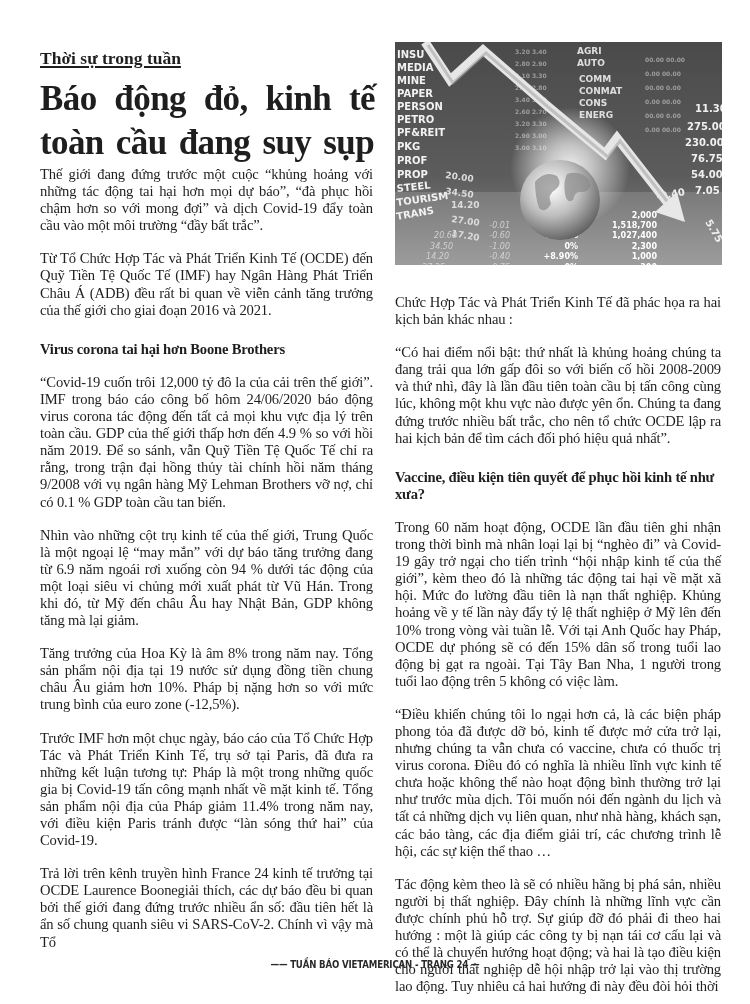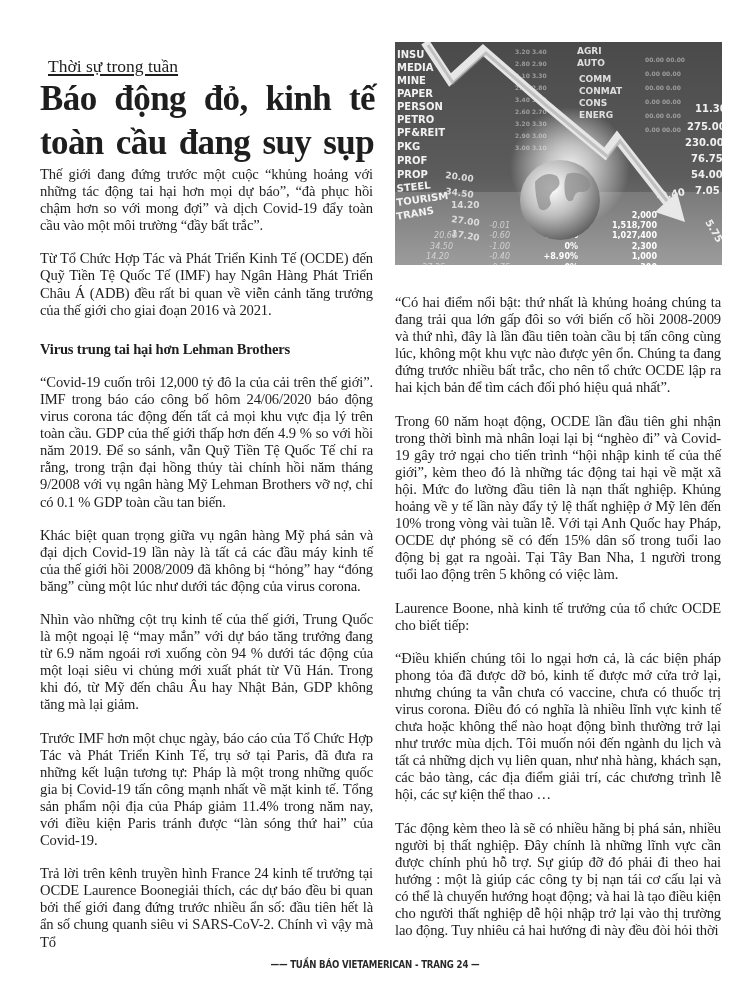--- a/index.html
+++ b/index.html
@@ -1,19 +1,19 @@
 <!DOCTYPE html>
 <html><head>
   <meta charset="utf-8">
   <style>
     html, body { margin: 0; padding: 0; background: #ffffff; }
     body { width: 750px; height: 1004px; position: relative; overflow: hidden;
            font-family: "Liberation Serif", "DejaVu Serif", serif; color: #1e1e1e; }
-    .section-label { position: absolute; top: 48px; left: 40px; font-weight: normal; font-size: 17.5px;
-                     text-decoration: underline; text-underline-offset: 2px; text-decoration-thickness: 1.5px; margin: 8px; }
+    .section-label { position: absolute; top: 48px; left: 40px; font-weight: bold; font-size: 17.5px;
+                     text-decoration: underline; text-underline-offset: 2px; text-decoration-thickness: 1.5px; margin: 0; }
     .headline { position: absolute; top: 77px; left: 40px; width: 335px; margin: 0; font-weight: bold;
                 font-size: 35px; line-height: 44px; letter-spacing: -0.6px; text-align: justify;
                 text-align-last: left; word-spacing: 4px; }
     .para { font-size: 14.6px; line-height: 17.1px; margin: 16px 0 8px 0; text-align: justify; letter-spacing: -0.15px; }
     .subhead { font-size: 14.6px; line-height: 17.1px; font-weight: bold; margin: 0 0 5px 0; letter-spacing: -0.2px; }
     #left-body { position: absolute; top: 150px; left: 40px; width: 333px; }
     #left-body .subhead { margin-top: 22px; }
     #right-body { position: absolute; top: 278px; left: 395px; width: 326px; }
     #right-body .subhead { margin-top: 22px; }
     .photo { position: absolute; left: 395px; top: 42px; width: 327px; height: 223px; overflow: hidden; background: #e5e5e5; }
@@ -24,24 +24,24 @@
   </style>
 </head>
 <body>
 
 <h2 class="section-label">Thời sự trong tuần</h2>
 <h1 class="headline">Báo động đỏ, kinh tế toàn cầu đang suy sụp</h1>
 
 <div id="left-body">
   <p class="para">Thế giới đang đứng trước một cuộc “khủng hoảng với những tác động tai hại hơn mọi dự báo”, “đà phục hồi chậm hơn so với mong đợi” và dịch Covid-19 đẩy toàn cầu vào một môi trường “đầy bất trắc”.</p>
   <p class="para">Từ Tổ Chức Hợp Tác và Phát Triển Kinh Tế (OCDE) đến Quỹ Tiền Tệ Quốc Tế (IMF) hay Ngân Hàng Phát Triển Châu Á (ADB) đều rất bi quan về viễn cảnh tăng trưởng của thế giới cho giai đoạn 2016 và 2021.</p>
-  <h3 class="subhead">Virus trung tai hại hơn Lehman Brothers</h3>
+  <h3 class="subhead">Virus corona tai hại hơn Boone Brothers</h3>
   <p class="para">“Covid-19 cuốn trôi 12,000 tỷ đô la của cải trên thế giới”. IMF trong báo cáo công bố hôm 24/06/2020 báo động virus corona tác động đến tất cả mọi khu vực địa lý trên toàn cầu. GDP của thế giới thấp hơn đến 4.9 % so với hồi năm 2019. Để so sánh, vẫn Quỹ Tiền Tệ Quốc Tế chỉ ra rằng, trong trận đại hồng thủy tài chính hồi năm tháng 9/2008 với vụ ngân hàng Mỹ Lehman Brothers vỡ nợ, chỉ có 0.1 % GDP toàn cầu tan biến.</p>
-  <p class="para">Khác biệt quan trọng giữa vụ ngân hàng Mỹ phá sản và đại dịch Covid-19 lần này là tất cả các đầu máy kinh tế của thế giới hồi 2008/2009 đã không bị “hỏng” hay “đóng băng” cùng một lúc như dưới tác động của virus corona.</p>
   <p class="para">Nhìn vào những cột trụ kinh tế của thế giới, Trung Quốc là một ngoại lệ “may mắn” với dự báo tăng trưởng đang từ 6.9 năm ngoái rơi xuống còn 94 % dưới tác động của một loại siêu vi chủng mới xuất phát từ Vũ Hán.  Trong khi đó, từ Mỹ đến châu Âu hay Nhật Bản, GDP không tăng mà lại giảm.</p>
+  <p class="para">Tăng trưởng của Hoa Kỳ là âm 8% trong năm nay. Tổng sản phẩm nội địa tại 19 nước sử dụng đồng tiền chung châu Âu giảm hơn 10%. Pháp bị nặng hơn so với mức trung bình của euro zone (-12,5%).</p>
   <p class="para">Trước IMF hơn một chục ngày, báo cáo của Tổ Chức Hợp Tác và Phát Triển Kinh Tế, trụ sở tại Paris, đã đưa ra những kết luận tương tự: Pháp là một trong những quốc gia bị Covid-19 tấn công mạnh nhất về mặt kinh tế. Tổng sản phẩm nội địa của Pháp giảm 11.4% trong năm nay, với điều kiện Paris tránh được “làn sóng thứ hai” của Covid-19.</p>
   <p class="para">Trả lời trên kênh truyền hình France 24 kinh tế trưởng tại OCDE Laurence Boonegiải thích, các dự báo đều bi quan bởi thế giới đang đứng trước nhiều ẩn số: đầu tiên hết là ẩn số chung quanh siêu vi SARS-CoV-2.  Chính vì vậy mà Tổ</p>
 </div>
 
 <div class="photo">
   <svg width="327" height="223" viewBox="0 0 327 223" xmlns="http://www.w3.org/2000/svg">
     <defs>
       <radialGradient id="glow" cx="0.5" cy="0.5" r="0.5">
         <stop offset="0" stop-color="#ffffff" stop-opacity="1"></stop>
         <stop offset="0.35" stop-color="#f0f0f0" stop-opacity="0.8"></stop>
@@ -156,20 +156,21 @@
     <path d="M140 140 q10 -12 22 -6 q6 8 -2 14 q-8 4 -4 14 q-6 10 -12 4 q-4 -12 -4 -26z" fill="#8a8a8a" opacity="0.7"></path>
     <path d="M172 132 q14 -4 22 6 q4 10 -6 12 q-8 -2 -10 8 q-6 4 -8 -6 q-2 -12 2 -20z" fill="#8a8a8a" opacity="0.7"></path>
 
     <polyline points="30,0 55,38 88,8 150,62 210,112 222,96 272,160" fill="none" stroke="#e6e6e6" stroke-width="9" stroke-linejoin="miter"></polyline>
     <polyline points="30,0 55,38 88,8 150,62 210,112 222,96 272,160" fill="none" stroke="#9a9a9a" stroke-width="3" stroke-linejoin="miter" opacity="0.5" transform="translate(3 3)"></polyline>
     <polygon points="260,170 290,180 282,150" fill="#e8e8e8"></polygon>
   </svg>
 </div>
 
 <div id="right-body">
+  <p class="para">Chức Hợp Tác và Phát Triển Kinh Tế đã phác họa ra hai kịch bản khác nhau :</p>
   <p class="para">“Có hai điểm nổi bật: thứ nhất là khủng hoảng chúng ta đang trải qua lớn gấp đôi so với biến cố hồi 2008-2009 và thứ nhì, đây là lần đầu tiên toàn cầu bị tấn công cùng lúc, không một khu vực nào được yên ổn. Chúng ta đang đứng trước nhiều bất trắc, cho nên tổ chức OCDE lập ra hai kịch bản để tìm cách đối phó hiệu quả nhất”.</p>
+  <h3 class="subhead">Vaccine, điều kiện tiên quyết để phục hồi kinh tế như xưa?</h3>
   <p class="para">Trong 60 năm hoạt động, OCDE lần đầu tiên ghi nhận trong thời bình mà nhân loại lại bị “nghèo đi” và Covid-19 gây trở ngại cho tiến trình “hội nhập kinh tế của thế giới”, kèm theo đó là những tác động tai hại về mặt xã hội. Mức đo lường đầu tiên là nạn thất nghiệp. Khủng hoảng về y tế lần này đẩy tỷ lệ thất nghiệp ở Mỹ lên đến 10% trong vòng vài tuần lễ. Với tại Anh Quốc hay Pháp, OCDE dự phóng sẽ có đến 15% dân số trong tuổi lao động bị gạt ra ngoài. Tại Tây Ban Nha, 1 người trong tuổi lao động trên 5 không có việc làm.</p>
-  <p class="para">Laurence Boone, nhà kinh tế trưởng của tổ chức OCDE cho biết tiếp:</p>
   <p class="para">“Điều khiến chúng tôi lo ngại hơn cả, là các biện pháp phong tỏa đã được dỡ bỏ, kinh tế được mở cửa trở lại, nhưng chúng ta vẫn chưa có vaccine, chưa có thuốc trị virus corona.  Điều đó có nghĩa là nhiều lĩnh vực kinh tế chưa hoặc không thể nào hoạt động bình thường trở lại như trước mùa dịch.  Tôi muốn nói đến ngành du lịch và tất cả những dịch vụ liên quan, như nhà hàng, khách sạn, các bảo tàng, các địa điểm giải trí, các chương trình lễ hội, các sự kiện thể thao …</p>
   <p class="para">Tác động kèm theo là sẽ có nhiều hãng bị phá sản, nhiều người bị thất nghiệp. Đây chính là những lĩnh vực cần được chính phủ hỗ trợ. Sự giúp đỡ đó phải đi theo hai hướng : một là giúp các công ty bị nạn tái cơ cấu lại và có thể là chuyển hướng hoạt động; và hai là tạo điều kiện cho người thất nghiệp dễ hội nhập trở lại vào thị trường lao động. Tuy nhiêu cả hai hướng đi này đều đòi hỏi thời</p>
 </div>
 
 <div class="footer">—— TUẦN BÁO VIETAMERICAN - TRANG 24 —</div>
 
 </body></html>

